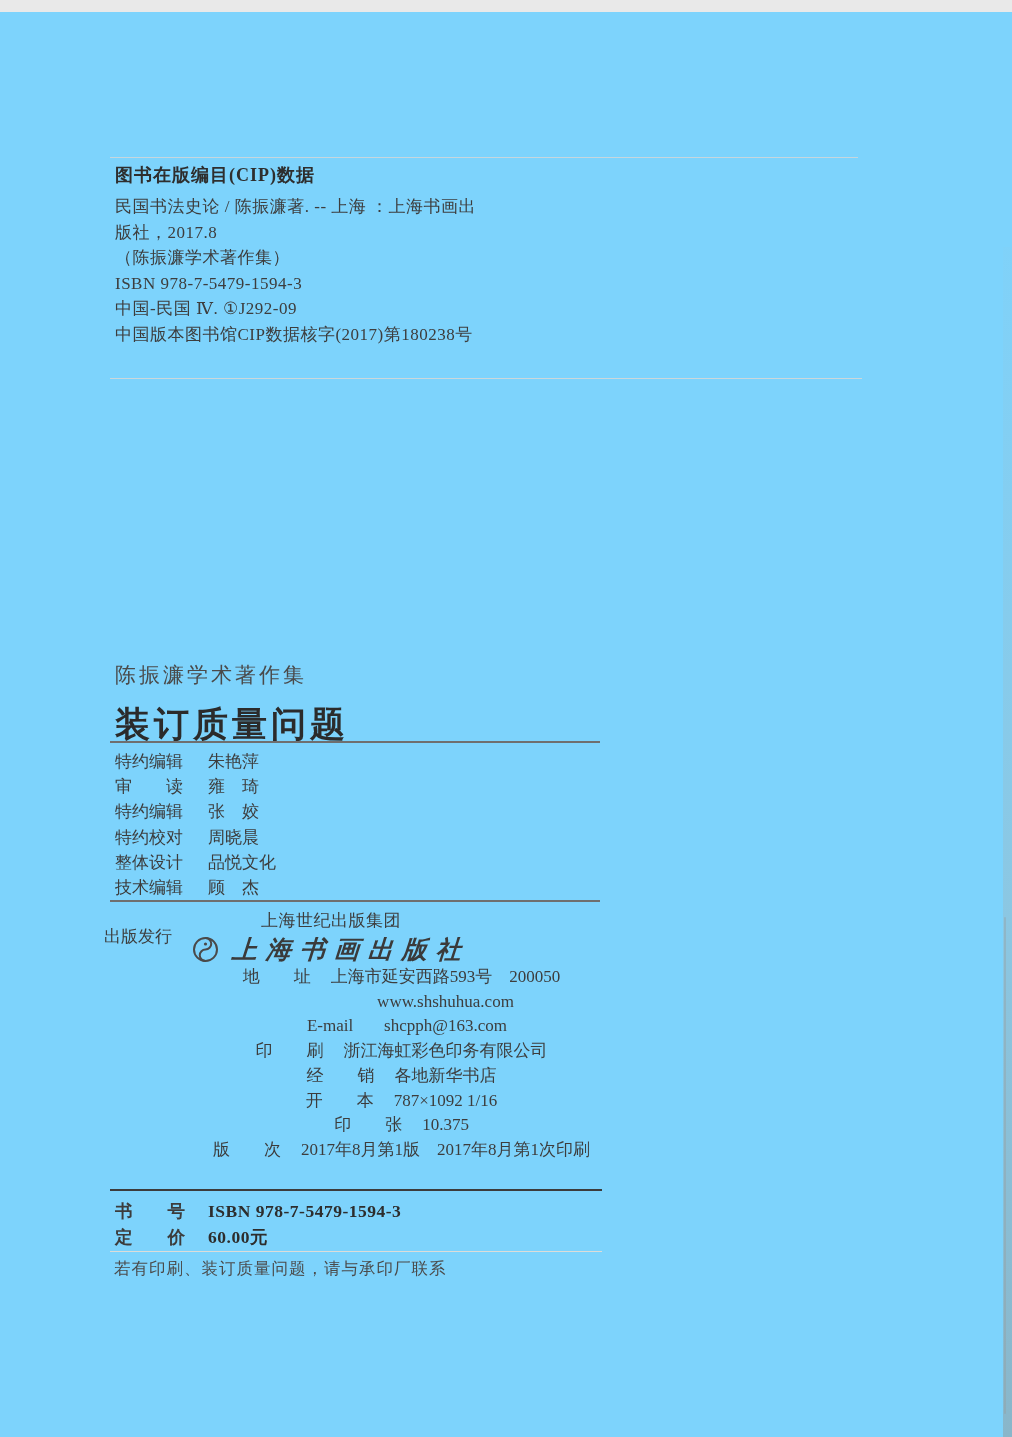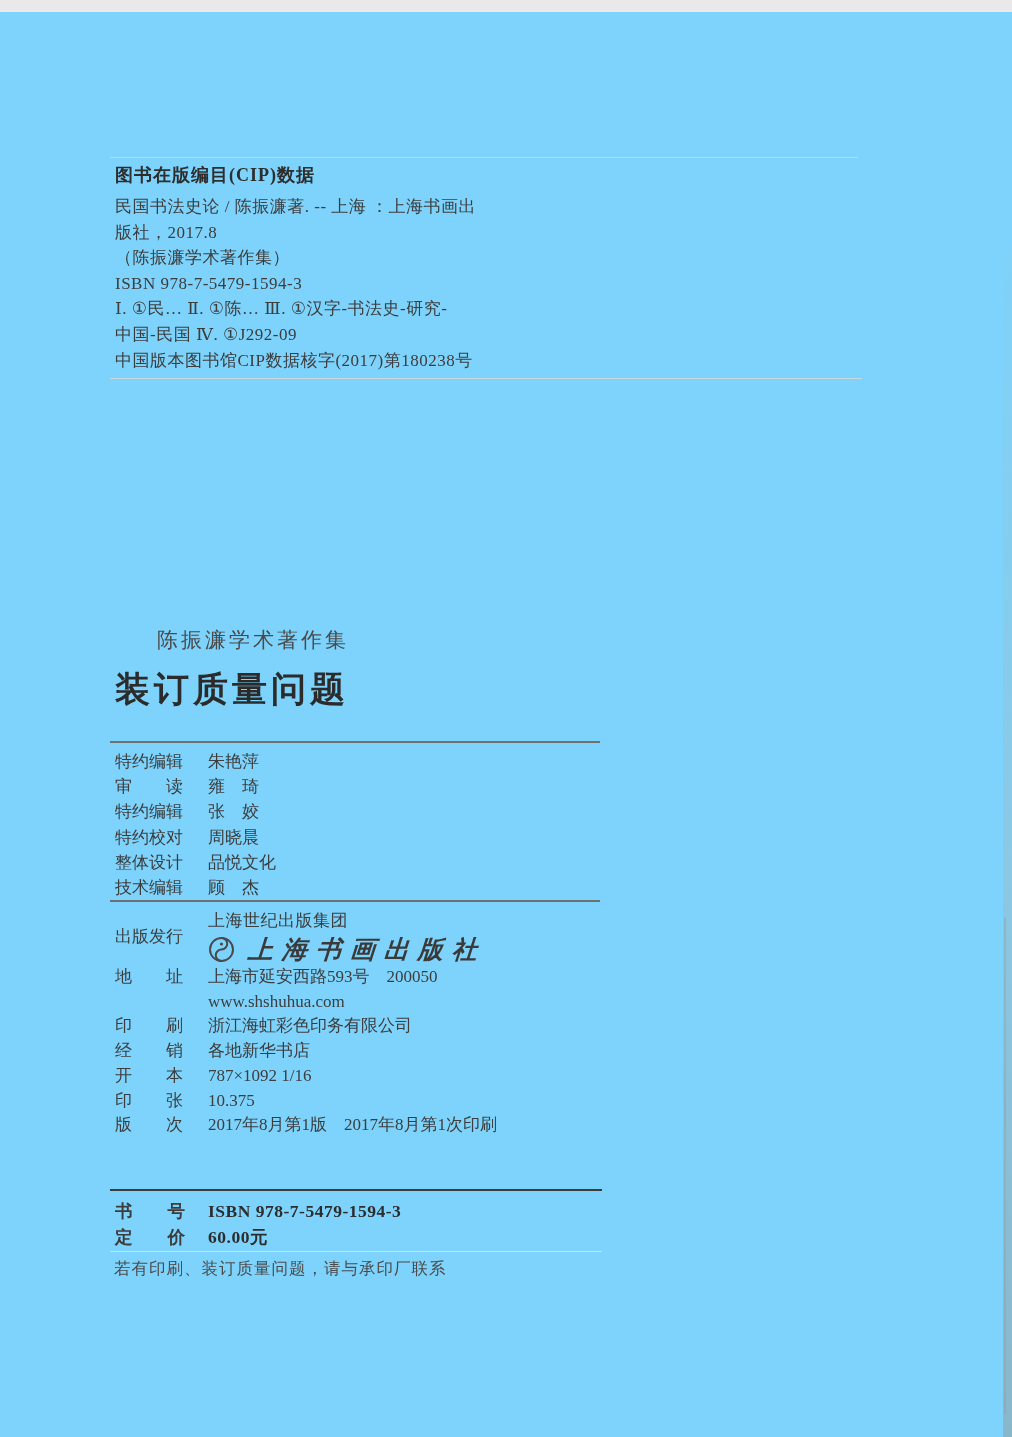--- a/index.html
+++ b/index.html
@@ -20,31 +20,31 @@
   .rule-solid  { border-top:2px solid #6f6f6f; width:490px; }
   .rule-author { top:729px; }
   .rule-credits{ top:888px; }
   .rule-dark   { top:1177px; width:492px; border-top:2.5px solid #3c3c3c; }
   .rule-price  { top:1239px; width:492px; border-top:1px solid #dddcd8; }
 
   .cip { position:absolute; left:115px; top:151px; font-size:17px; }
   .cip-heading { font-weight:bold; font-size:18px; letter-spacing:1px; color:#2e2e2e; margin-bottom:7px; }
   .cip-line { line-height:25.6px; letter-spacing:.5px; }
 
-  .title-block { position:absolute; left:115px; top:614px;text-align:right; }
+  .title-block { position:absolute; left:115px; top:649px; }
   .series-name { font-size:21px; letter-spacing:3px; color:#4a4a4a; font-family:"Liberation Sans","DejaVu Sans",sans-serif; font-weight:300;}
   .book-title  { font-size:35px; font-weight:bold; letter-spacing:4px; color:#2b2b2b; margin-top:12px; }
   .book-author { font-size:20px; letter-spacing:2px; color:#3f3f3f; margin-top:12px; }
 
   .credits { position:absolute; left:115px; top:737px; font-size:17px; }
   .credits .row { line-height:25.2px; }
   .label { display:inline-block; width:78px; color:#3c3c3c; }
   .value { margin-left:15px; }
 
-  .publishing { position:absolute; left:115px; top:895px; font-size:17px; }
+  .publishing { position:absolute; left:99px; top:895px; font-size:17px;text-align:center; }
   .pub-row { display:flex; }
   .pub-col { margin-left:15px; }
   .pub-group { line-height:27px; letter-spacing:.5px; }
   .pub-label { width:78px; display:inline-block; align-self:center; }
   .logo-row { display:flex; align-items:center; height:31px; }
   .logo-text {
     margin-left:13px; font-size:25px; font-weight:bold; font-style:italic;
     letter-spacing:9px; color:#3a3a3a; transform:skewX(-4deg);
   }
   .pub-rows { position:absolute; left:0; top:58px; width:600px; }
@@ -73,21 +73,20 @@
 <div class="page">
 
   <div class="rule rule-faint rule-top"></div>
 
   <section class="cip">
     <div class="cip-heading">图书在版编目(CIP)数据</div>
     <div class="cip-line">民国书法史论 / 陈振濂著. -- 上海 ：上海书画出</div>
     <div class="cip-line">版社，2017.8</div>
     <div class="cip-line">（陈振濂学术著作集）</div>
     <div class="cip-line">ISBN 978-7-5479-1594-3</div>
-    <div class="cip-line">Ⅰ. ①民… Ⅱ. ①陈… Ⅲ. ①汉字-书法史-研究-</div>
     <div class="cip-line">中国-民国 Ⅳ. ①J292-09</div>
     <div class="cip-line">中国版本图书馆CIP数据核字(2017)第180238号</div>
   </section>
 
   <div class="rule rule-faint rule-cipbot"></div>
 
   <section class="title-block">
     <div class="series-name">陈振濂学术著作集</div>
     <div class="book-title">装订质量问题</div>
   </section>
@@ -116,20 +115,21 @@
             <path d="M13.5 2 a5.75 5.75 0 0 1 0 11.5 a5.75 5.75 0 0 0 0 11.5" fill="none" stroke="#4a4a4a" stroke-width="2"></path>
             <circle cx="13.5" cy="8" r="1.6" fill="#4a4a4a"></circle>
           </svg>
           <span class="logo-text">上海书画出版社</span>
         </div>
       </div>
     </div>
     <div class="pub-rows">
       <div class="row"><span class="label">地　　址</span><span class="value">上海市延安西路593号　200050</span></div>
       <div class="row"><span class="label"></span><span class="value">www.shshuhua.com</span></div>
+      <div class="row"><span class="label">E-mail</span><span class="value">shcpph@163.com</span></div>
       <div class="row"><span class="label">印　　刷</span><span class="value">浙江海虹彩色印务有限公司</span></div>
       <div class="row"><span class="label">经　　销</span><span class="value">各地新华书店</span></div>
       <div class="row"><span class="label">开　　本</span><span class="value">787×1092  1/16</span></div>
       <div class="row"><span class="label">印　　张</span><span class="value">10.375</span></div>
       <div class="row"><span class="label">版　　次</span><span class="value">2017年8月第1版　2017年8月第1次印刷</span></div>
     </div>
   </section>
 
   <div class="rule rule-dark"></div>
 

